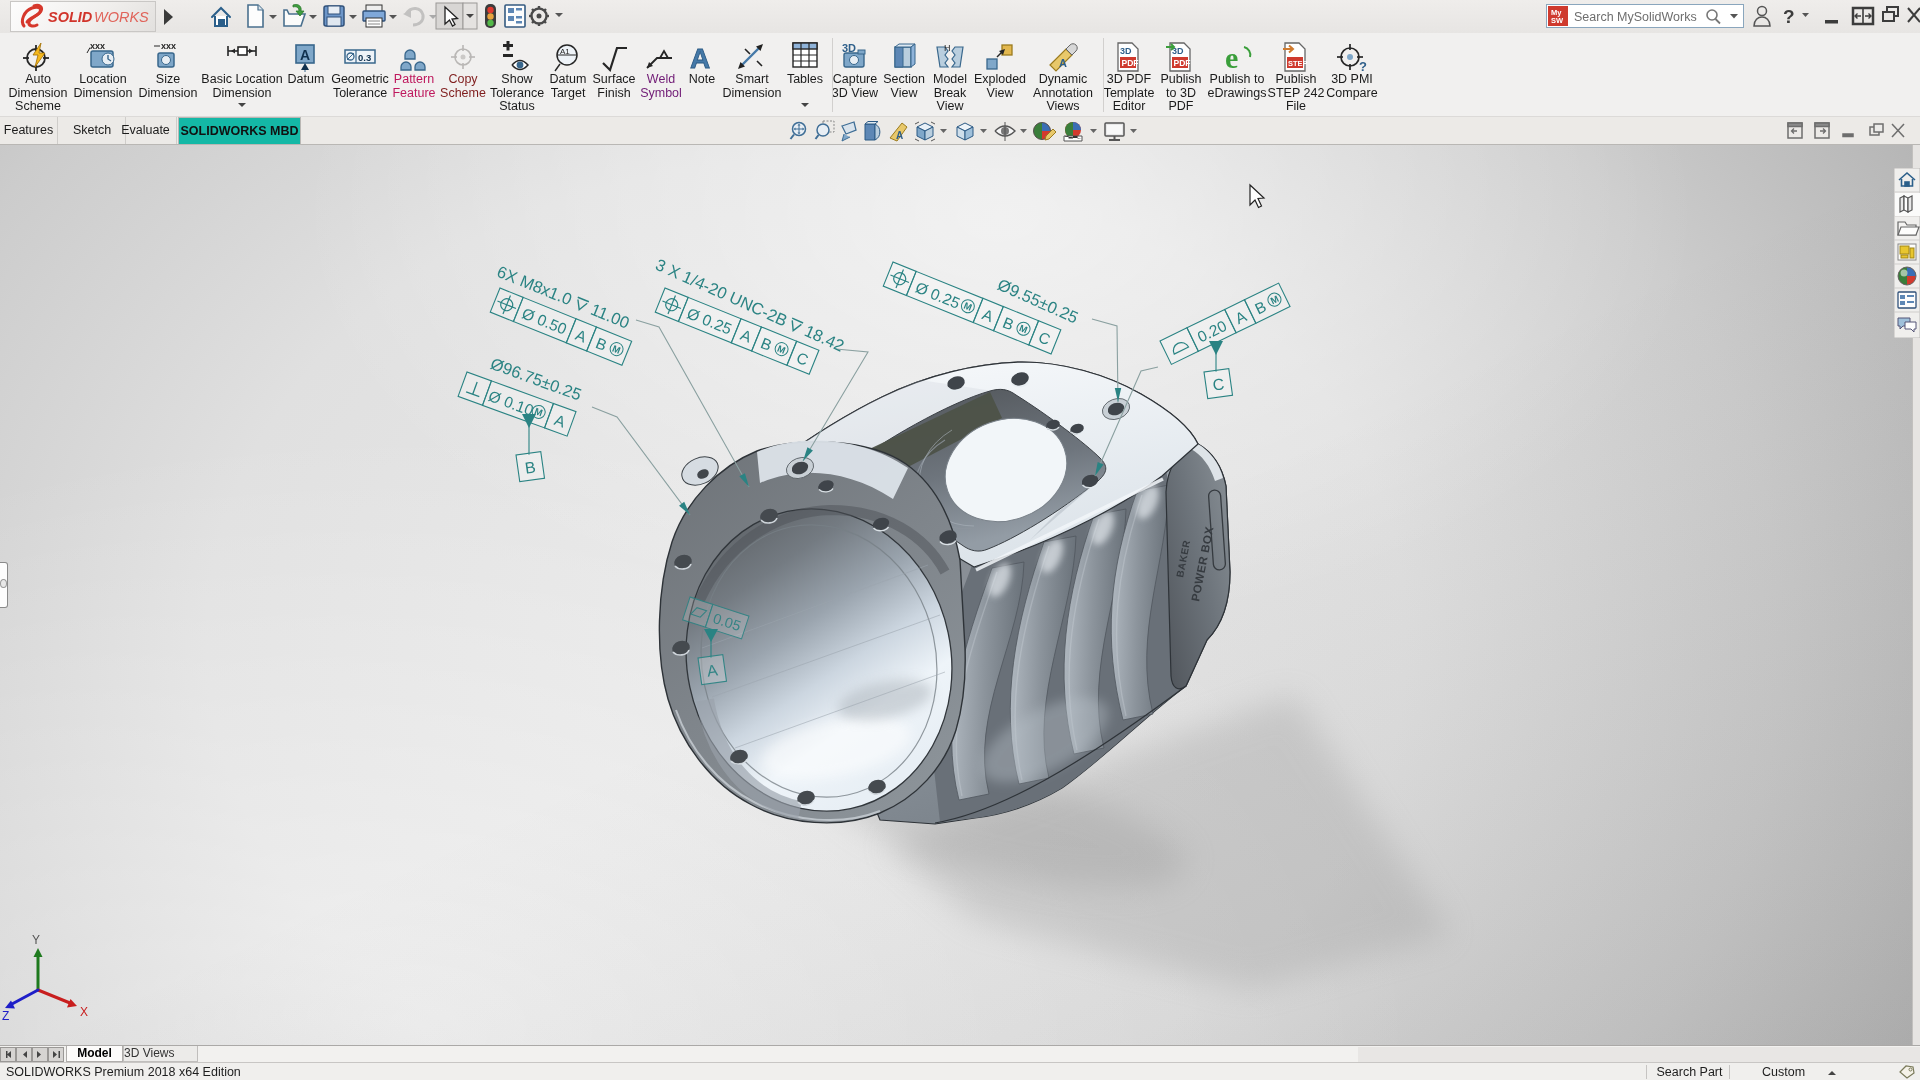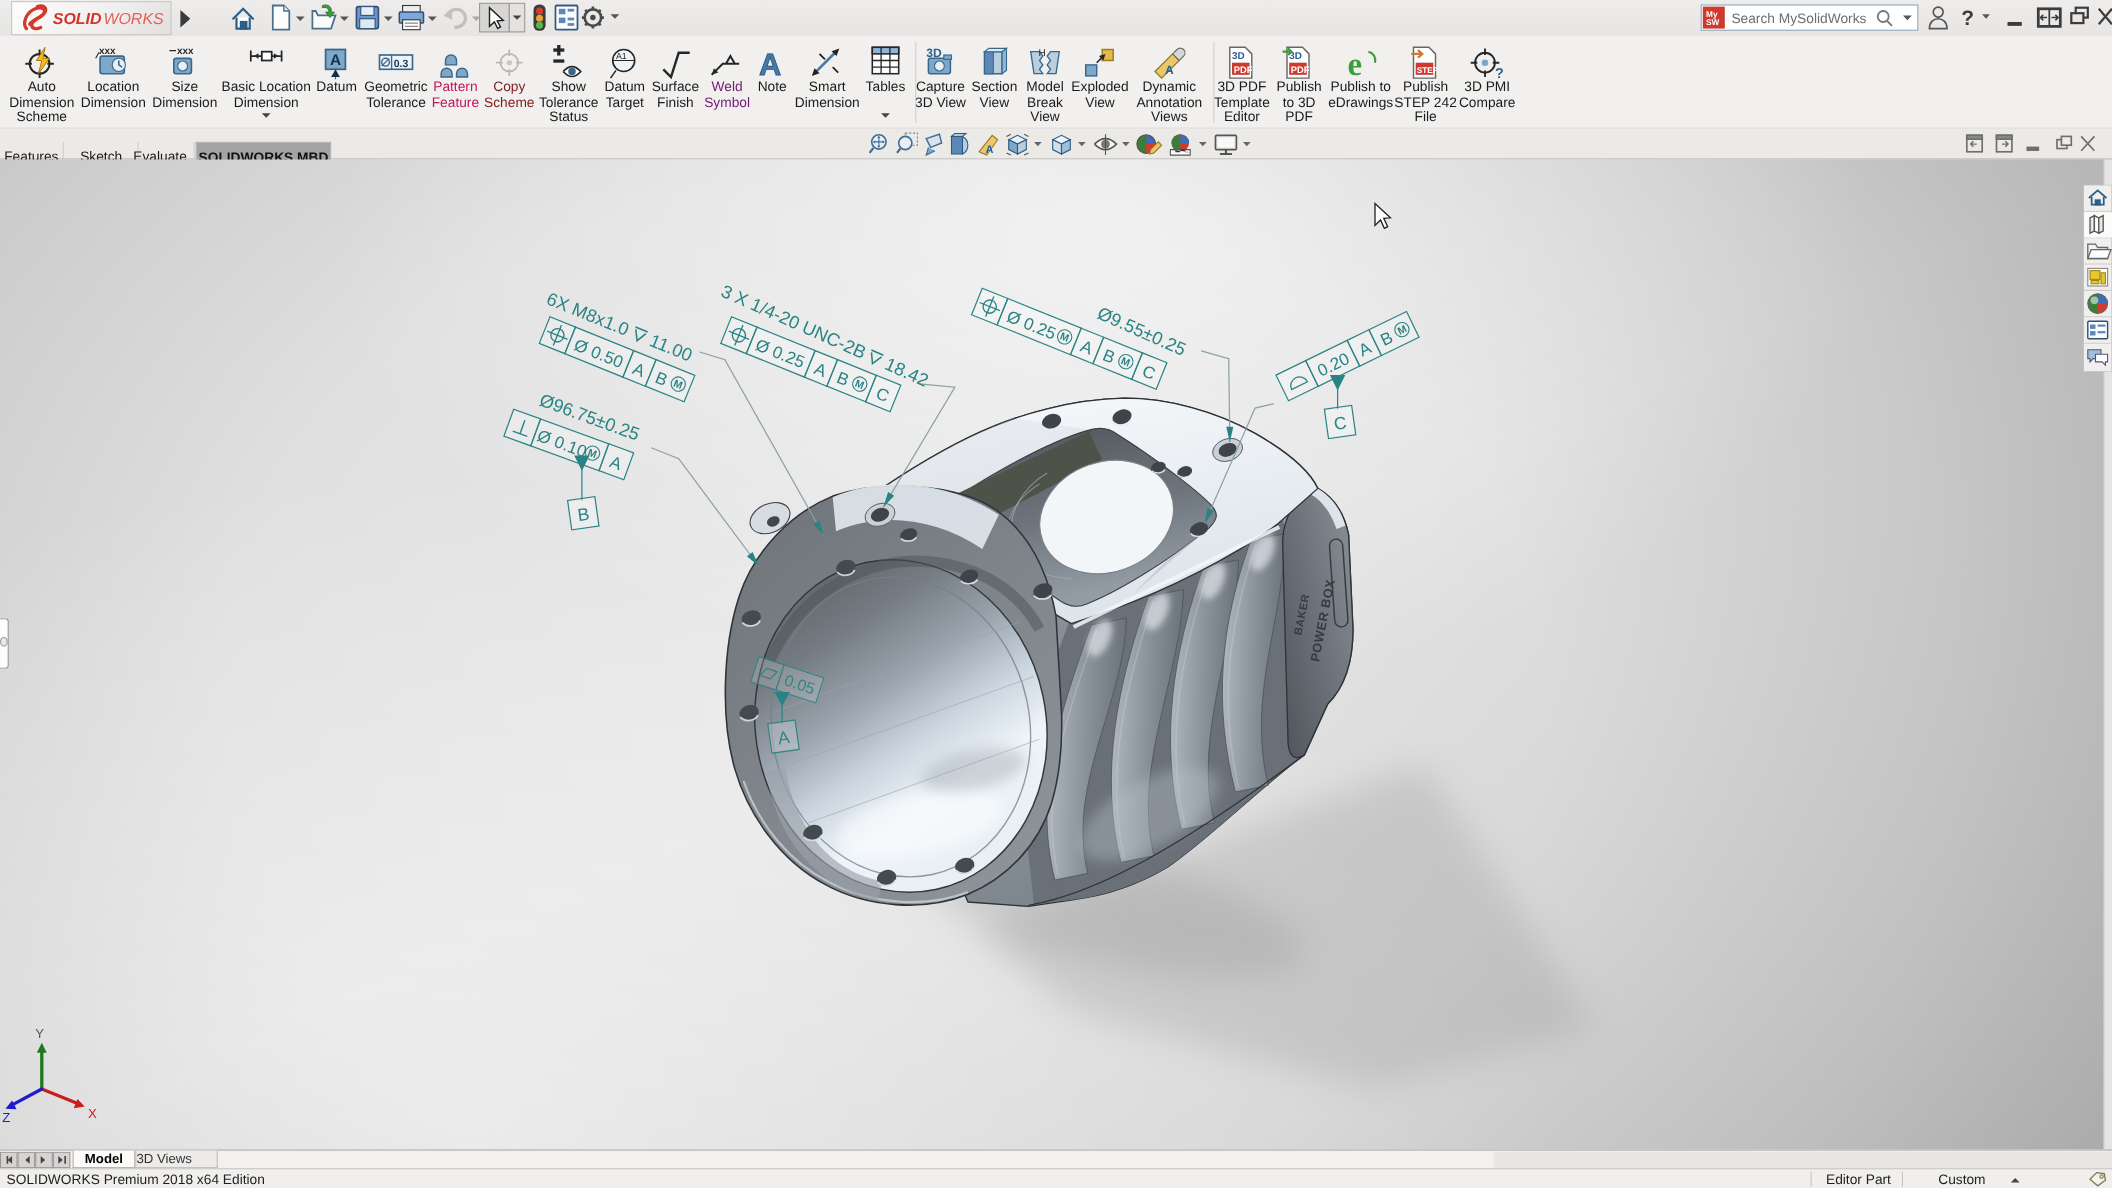--- a/index.html
+++ b/index.html
@@ -8,21 +8,21 @@
 #ribbon{position:absolute;left:0;top:33px;width:1920px;height:84px;background:#f1f0ef;border-bottom:1px solid #dcdad8}
 #tabrow{position:absolute;left:0;top:117px;width:1920px;height:28px;background:#eceae7;border-bottom:1px solid #b9b7b4}
 #viewport{position:absolute;left:0;top:145px;width:1920px;height:900px;background:
 linear-gradient(to bottom right, rgba(40,40,40,0) 50%, rgba(40,40,40,0.10) 100%),
 radial-gradient(700px 420px at 52% 8%, rgba(255,255,255,0.55), rgba(255,255,255,0) 100%),
 radial-gradient(1000px 600px at 22% 98%, rgba(255,255,255,0.5), rgba(255,255,255,0) 100%),
 radial-gradient(1500px 1200px at 42% 55%, #e9e9e9 0%, #e0e0e0 40%, #cccccc 65%, #b2b2b2 88%, #a6a6a6 100%)}
 #bottomtabs{position:absolute;left:0;top:1045px;width:1920px;height:17px;background:#f2f1ef;border-top:1px solid #aba9a7}
 #statusbar{position:absolute;left:0;top:1062px;width:1920px;height:18px;background:#f0efed;border-top:1px solid #c8c6c4}
 .rlabel{position:absolute;text-align:center;font-size:12.5px;line-height:13.5px;color:#1b1b1b;white-space:nowrap}
-.tab{position:absolute;top:12px;height:27px;line-height:27px;text-align:center;font-size:12.5px;color:#1b1b1b;border-right:1px solid #cfcdca}
+.tab{position:absolute;top:0;height:27px;line-height:27px;text-align:center;font-size:12.5px;color:#1b1b1b;border-right:1px solid #cfcdca}
 </style></head><body>
 
 <div id="titlebar">
 <div class="abs" style="left:10px;top:1px;width:146px;height:31px;background:linear-gradient(135deg,#fdfdfd,#f0eeec 60%,#e2e0de);border:1px solid #c9c7c5"></div>
 <svg class="abs" style="left:10px;top:1px" width="146" height="31" viewBox="0 0 146 31">
  <g fill="none" stroke="#d6382c" stroke-width="3" stroke-linecap="round">
   <path d="M14 25 C 10 20 14 10 22 7 C 28 5 32 7 30 11 C 28 15 20 16 17 21"></path>
   <path d="M27 24 C 23 26 18 25 19 21 C 20 17 28 15 31 10 C 33 6 29 3 24 5"></path>
  </g>
  <text x="38" y="21" font-size="14.5" font-weight="bold" font-style="italic" fill="#d1342b" letter-spacing="0">SOLID</text>
@@ -329,21 +329,21 @@
       <text x="24" y="30" font-size="13" font-weight="bold" fill="#2e5f8a">?</text>
     </svg>
     <div class="rlabel" style="left:1297px;top:40px;width:110px;color:#1b1b1b">3D PMI<br>Compare</div>
 <div class="abs" style="left:832px;top:5px;width:1px;height:74px;background:#d2d0ce"></div>
 <div class="abs" style="left:1103px;top:5px;width:1px;height:74px;background:#d2d0ce"></div>
 </div>
 <div id="tabrow">
 <div class="tab" style="left:0;width:58px">Features</div>
 <div class="tab" style="left:59px;width:67px">Sketch</div>
 <div class="tab" style="left:115px;width:62px">Evaluate</div>
-<div class="tab" style="left:178px;width:123px;background:#a3a3a3;border:1px solid #b9b7b4;border-bottom:none;font-weight:bold;color:#111">SOLIDWORKS MBD</div>
+<div class="tab" style="left:178px;width:123px;background:#14b8a6;border:1px solid #b9b7b4;border-bottom:none;font-weight:bold;color:#111">SOLIDWORKS MBD</div>
 <svg class="abs" style="left:780px;top:2px" width="360" height="24" viewBox="0 0 360 24">
 <g stroke="#557; " fill="none">
 
  <g transform="translate(10,1)">
           <circle cx="9" cy="9" r="6.5" fill="#e8eef4" stroke="#3f6e96" stroke-width="1.5"></circle>
           <line x1="4" y1="14.5" x2="0.5" y2="19" stroke="#3f6e96" stroke-width="2"></line>
           <path d="M9 5 v8 M5 9 h8" stroke="#3f6e96"></path>
           <path d="M9 3.5 l-1.5 2 h3 z M9 14.5 l-1.5 -2 h3 z M3.5 9 l2 -1.5 v3 z M14.5 9 l-2 -1.5 v3 z" fill="#3f6e96"></path>
         </g>
 
@@ -815,21 +815,21 @@
         <path d="M53 4 v7 l4 -3.5 z M58.5 4 h1.5 v7 h-1.5 z"></path>
       </g>
 </svg>
 <div class="abs" style="left:66px;top:0;width:57px;height:16px;background:#fcfbfa;border:1px solid #b0aeac;border-top:none;text-align:center;font-size:12px;font-weight:bold;line-height:15px">Model</div>
 <div class="abs" style="left:123px;top:0;width:75px;height:16px;background:#ecebe9;border:1px solid #c0bebc;border-top:none;text-align:left;font-size:12px;line-height:15px;color:#333">3D Views</div>
 <div class="abs" style="left:1358px;top:1px;width:562px;height:16px;background:#e8e6e4"></div>
 </div>
 <div id="statusbar">
 <div class="abs" style="left:6px;top:1px;font-size:12.5px;color:#1e1e1e;line-height:16px">SOLIDWORKS Premium 2018 x64 Edition</div>
 <div class="abs" style="left:1646px;top:2px;width:1px;height:14px;background:#c6c4c2"></div>
-<div class="abs" style="left:1652px;top:1px;width:75px;text-align:center;font-size:12.5px;color:#1e1e1e;line-height:16px">Editor Part</div>
+<div class="abs" style="left:1652px;top:1px;width:75px;text-align:center;font-size:12.5px;color:#1e1e1e;line-height:16px">Search Part</div>
 <div class="abs" style="left:1729px;top:2px;width:1px;height:14px;background:#c6c4c2"></div>
 <div class="abs" style="left:1762px;top:1px;font-size:12.5px;color:#1e1e1e;line-height:16px">Custom</div>
 <svg class="abs" style="left:1826px;top:6px" width="12" height="8">
       <path d="M2 6 l4 -4 l4 4 z" fill="#444"></path>
     </svg>
 <svg class="abs" style="left:1898px;top:1px" width="18" height="16" viewBox="0 0 18 16">
 <path d="M2 8 L8 2 L15 3 L16 9 L9 14 Z" fill="#f5f2e8" stroke="#7a7a5a" stroke-width="1.2"></path>
       <circle cx="12.5" cy="5.5" r="1.5" fill="none" stroke="#7a7a5a"></circle>
 </svg>
 </div>

